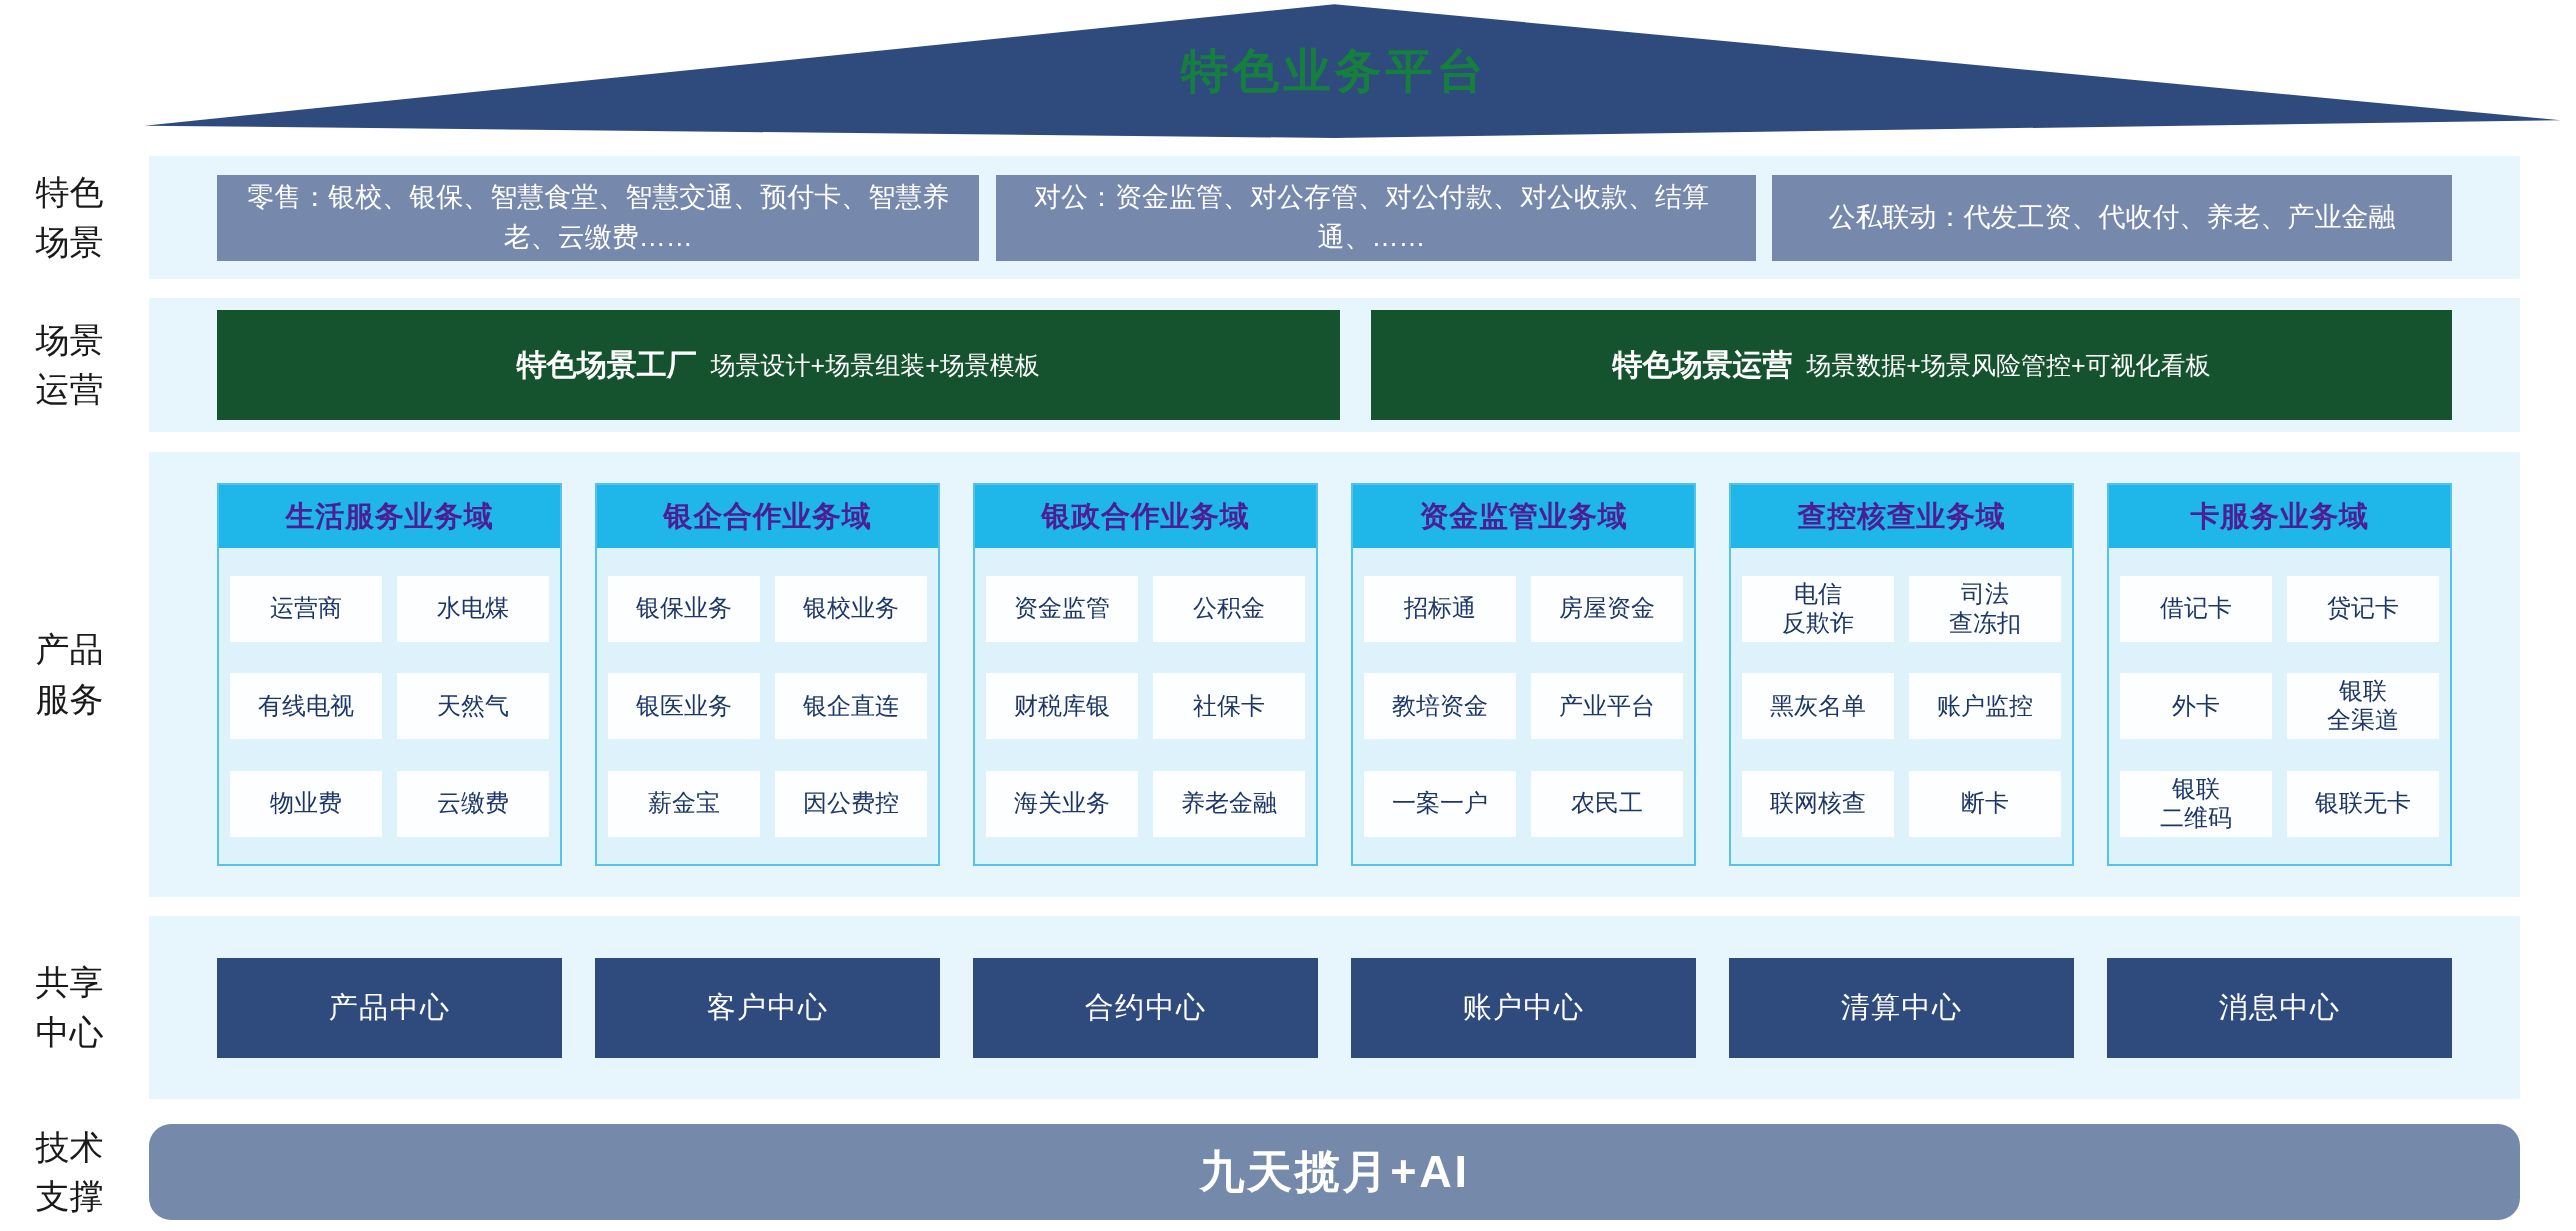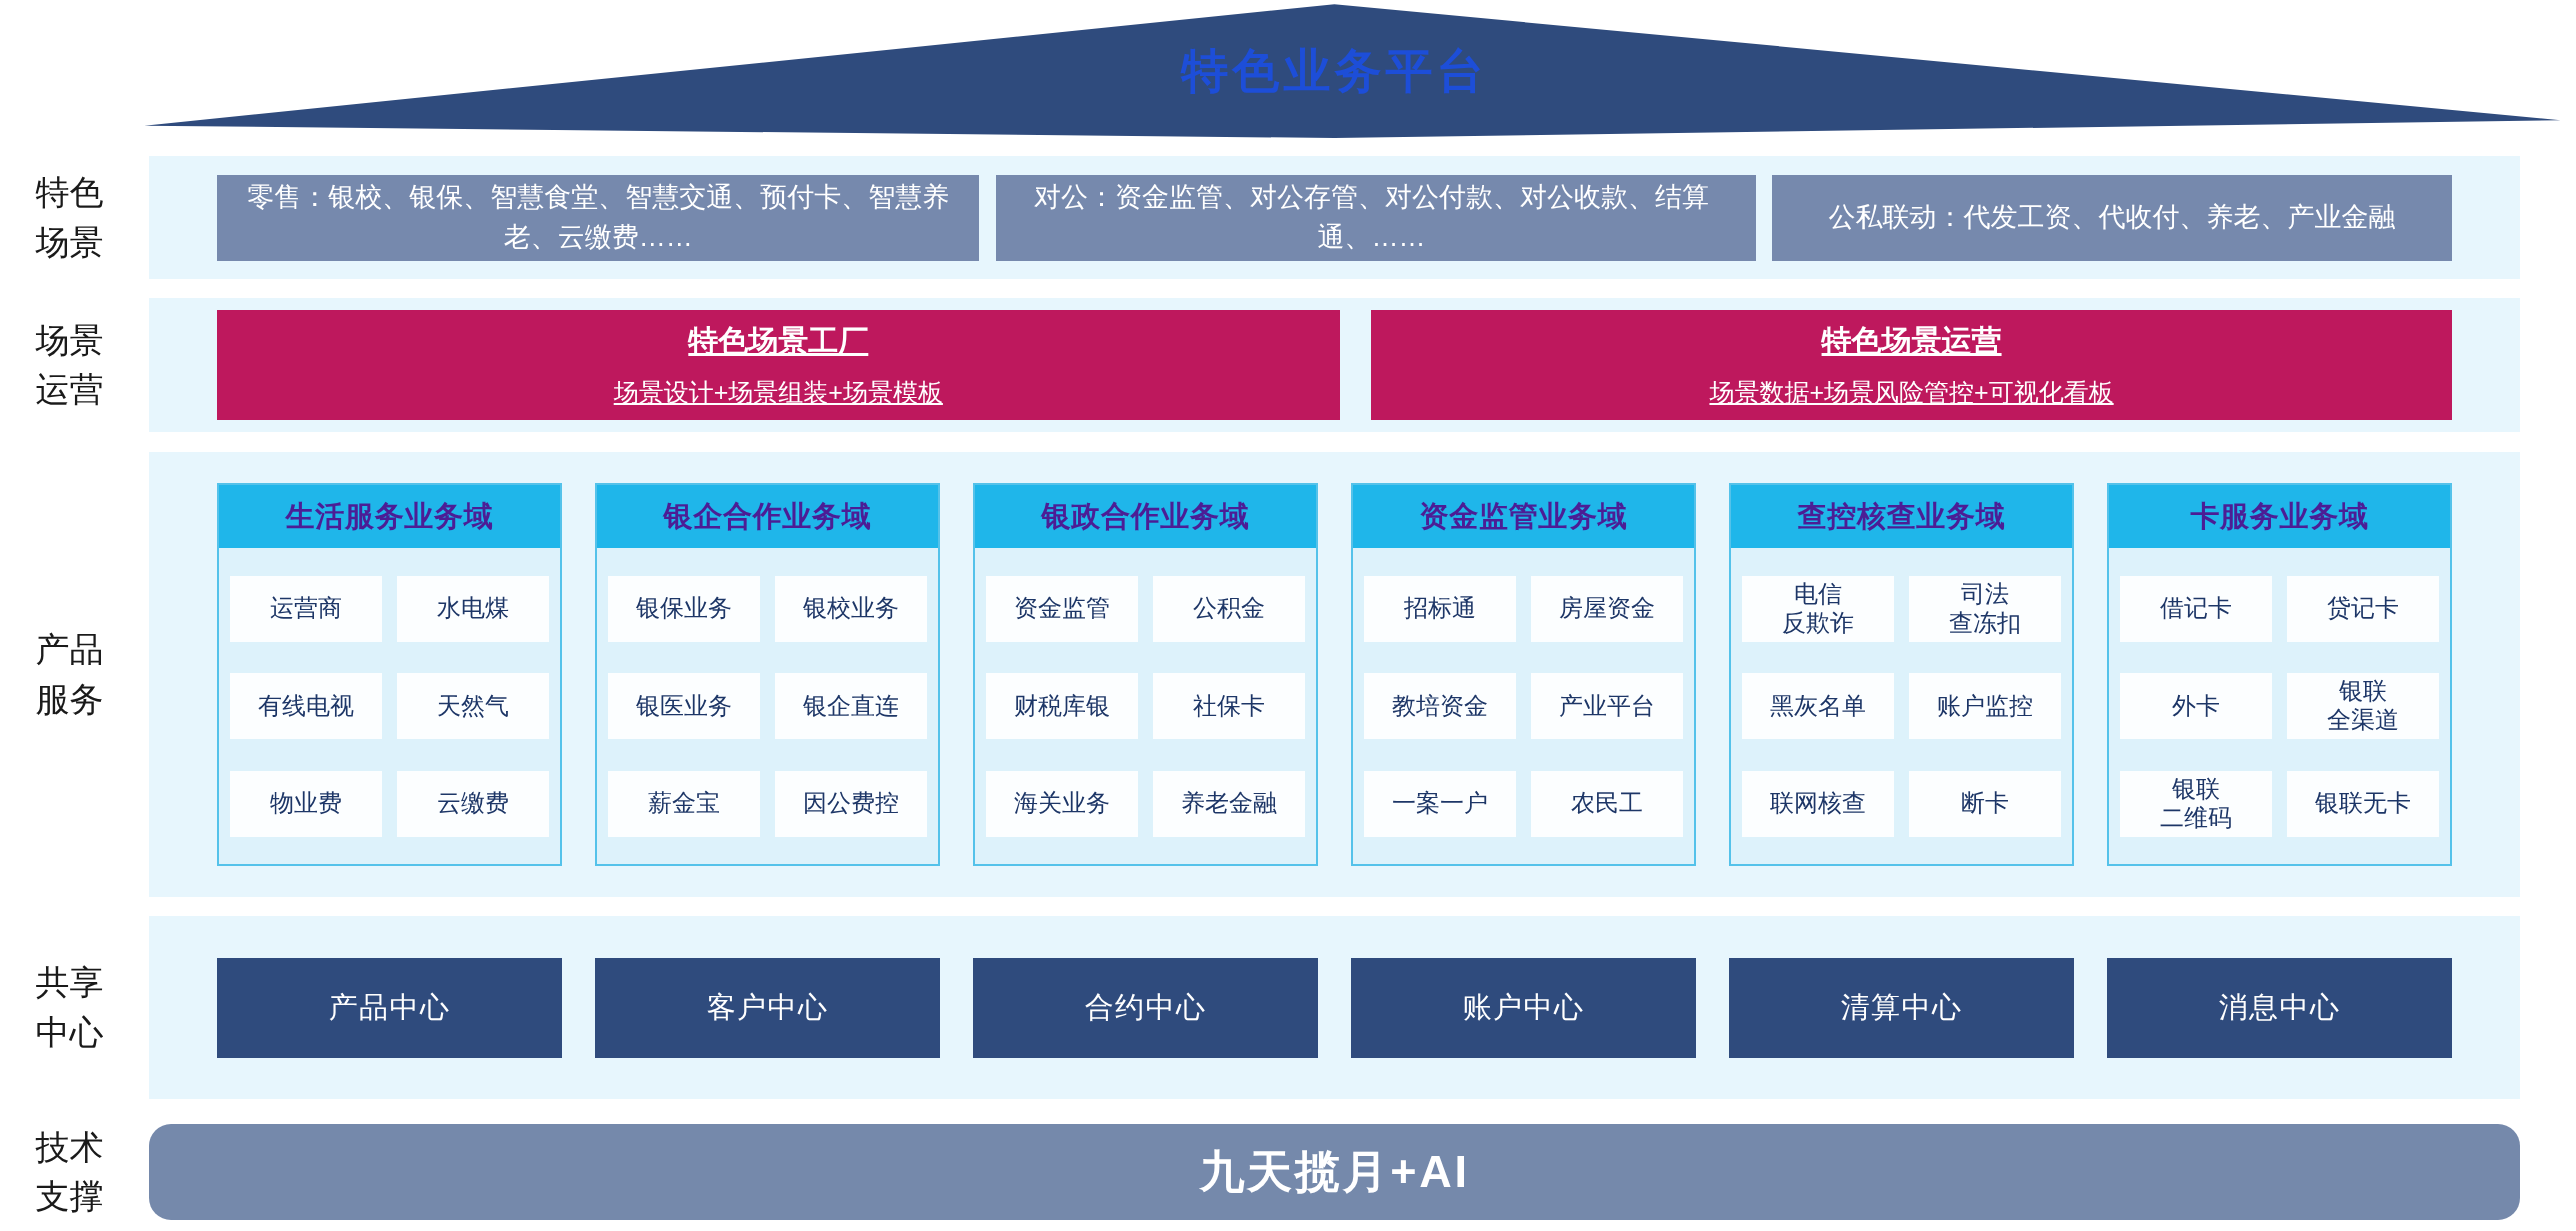--- a/index.html
+++ b/index.html
@@ -7,21 +7,21 @@
     position:relative;width:2576px;height:1232px;background:#ffffff;
     font-family:"Liberation Sans","DejaVu Sans",sans-serif;overflow:hidden;
   }
   
   .roof-shape{
     position:absolute;left:0;top:0;width:2576px;height:145px;background:#2F4B7D;
     clip-path:polygon(5.6% 86.7%, 51.8% 2.9%, 99.4% 82.9%, 51.8% 95.2%);
   }
   .roof-title{
     position:absolute;left:149px;top:40px;width:2371px;text-align:center;
-    color:#1d4ed8;font-size:47px;font-weight:bold;letter-spacing:4.1px;
+    color:#15803d;font-size:47px;font-weight:bold;letter-spacing:4.1px;
   }
   
   .side-label{
     position:absolute;left:0;width:139px;display:flex;align-items:center;justify-content:center;
     color:#1a1a1a;font-size:34px;font-weight:500;line-height:1.45;text-align:center;white-space:pre-line;
   }
   .lbl-scene{top:156px;height:123px;}
   .lbl-oper{top:298px;height:134px;}
   .lbl-prod{top:452px;height:445px;}
   .lbl-center{top:916px;height:183px;}
@@ -38,22 +38,22 @@
   
   .scene-box{
     background:#7689AD;color:#ffffff;height:86px;display:flex;align-items:center;justify-content:center;
     text-align:center;font-size:27px;line-height:1.45;box-sizing:border-box;padding:0 20.5px;
   }
   .sbox1{flex:1113;}
   .sbox2{flex:1122;padding-left:12px;}
   .sbox3{flex:986;}
   
   .oper-box{
-    background:#be185d;color:#ffffff;height:110px;display:flex;flex-direction:column;
-    align-items:center;justify-content:center;gap:13.7px;text-align:center;text-decoration:underline;
+    background:#14532d;color:#ffffff;height:110px;display:flex;flex-direction:row;
+    align-items:center;justify-content:center;gap:13.7px;text-align:center;
   }
   .obox1{flex:1640;}
   .obox2{flex:1579;}
   .oper-title{font-size:30px;font-weight:bold;}
   .oper-sub{font-size:25px;}
   
   .domain{
     flex:1;height:383px;background:#DDF2FB;border:2.1px solid #54C2EA;box-sizing:border-box;
     display:flex;flex-direction:column;
   }

